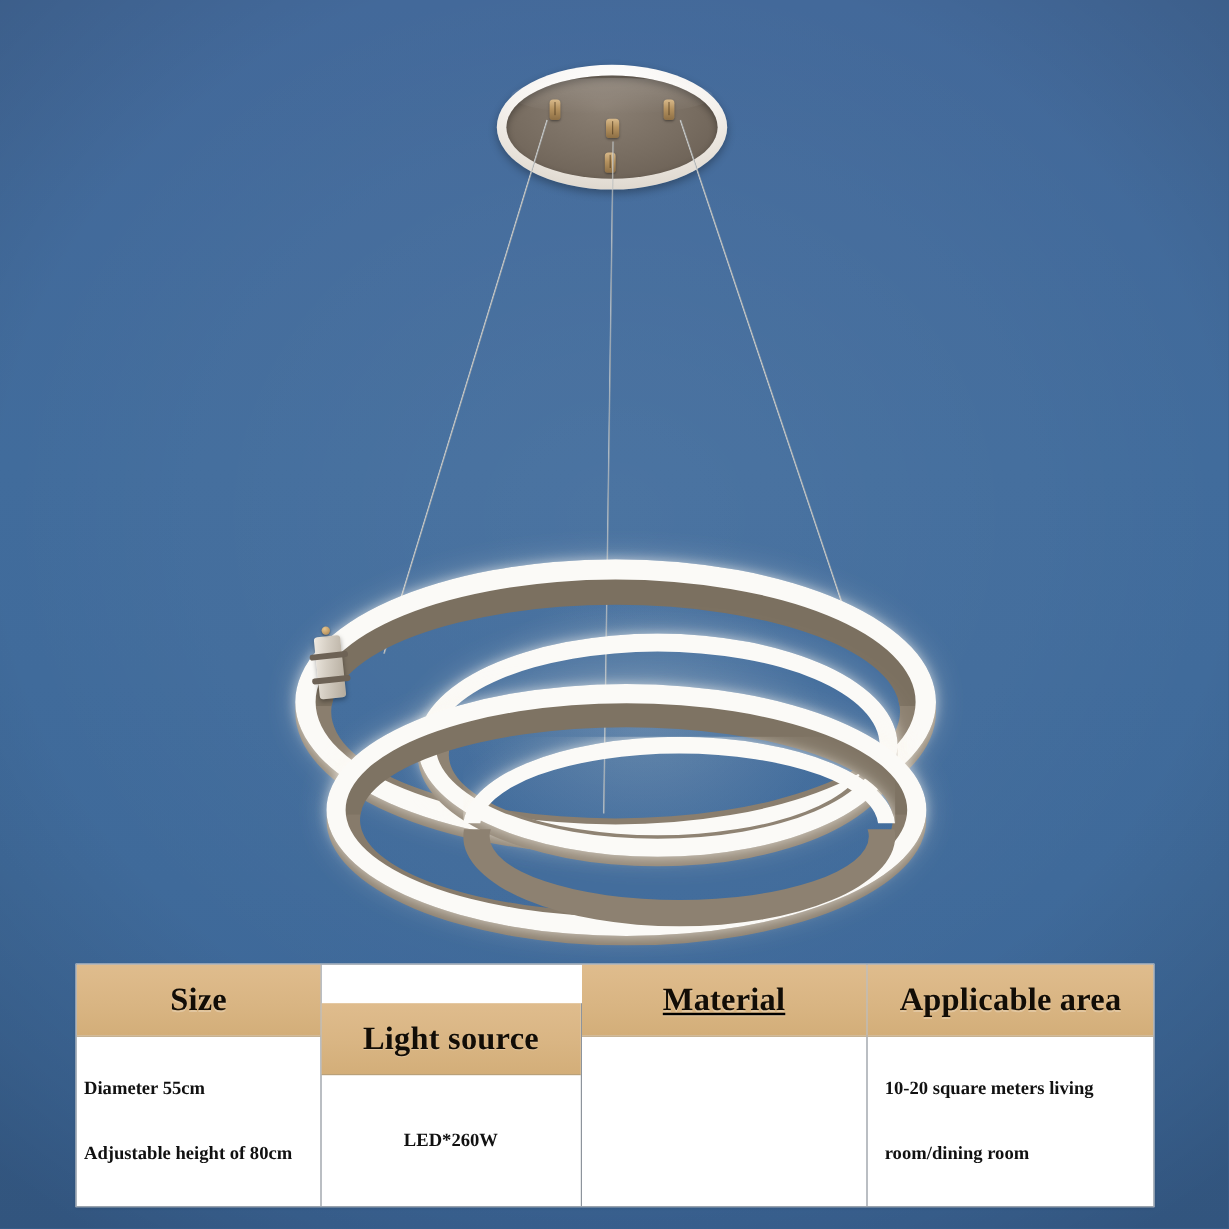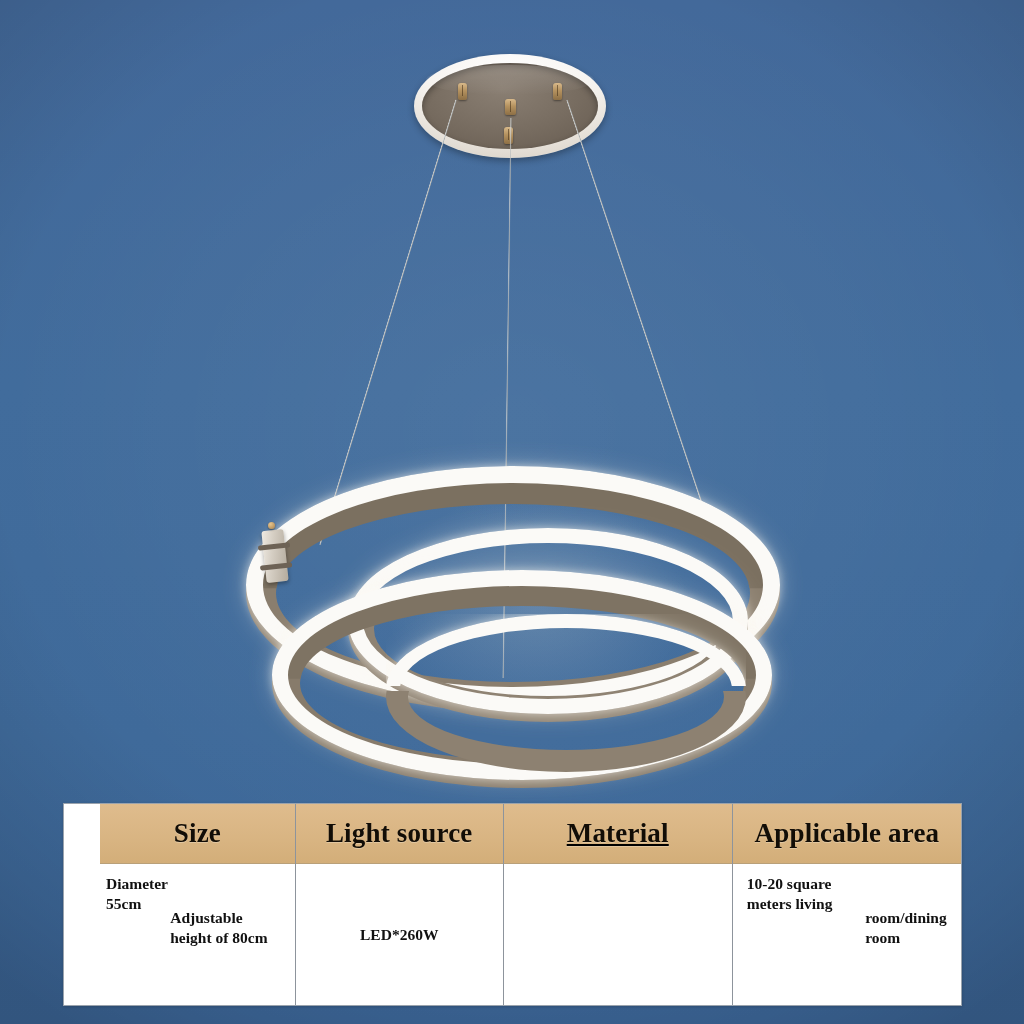--- a/index.html
+++ b/index.html
@@ -255,52 +255,51 @@
     position: absolute;
     left: 63px;
     top: 803px;
     width: 899px;
     height: 203px;
     border: 1px solid #9aa3ad;
     box-sizing: border-box;
     background: #ffffff;
     display: flex;
     box-shadow: 0 1px 3px rgba(0,0,0,0.18);
-    padding-left: 36px;
   }
   .col {
     box-sizing: border-box;
     border-right: 1px solid #8d949c;
     display: flex;
     flex-direction: column;
   }
   .col:last-child { border-right: none; }
   .col.c1 { width: 211px; }
-  .col.c2 { width: 224px; }
+  .col.c2 { width: 224px; margin-top: 32px; }
   .col.c3 { width: 247px; text-decoration: underline; }
   .col.c4 { width: 246px; }
 
   .th {
     height: 59px;
     background: linear-gradient(180deg, #dfbc8d 0%, #d9b583 55%, #d3ae79 100%);
     border-bottom: 1px solid #b9a079;
     display: flex;
     align-items: center;
     justify-content: center;
     font-size: 27px;
     font-weight: bold;
     color: #120d06;
     letter-spacing: 0.2px;
     text-shadow: 0 1px 0 rgba(255,255,255,0.25);
     font-family: "Liberation Serif", serif;
   }
   .td {
     flex: 1;
     display: flex;
-    flex-direction: row;
+    flex-direction: column;
     justify-content: center;
     padding: 10px 14px 10px 10px;
     font-size: 15.5px;
     font-weight: bold;
     color: #111111;
     line-height: 1.28;
     font-family: "Liberation Serif", serif;
   }
   .td.center {
     align-items: center;

